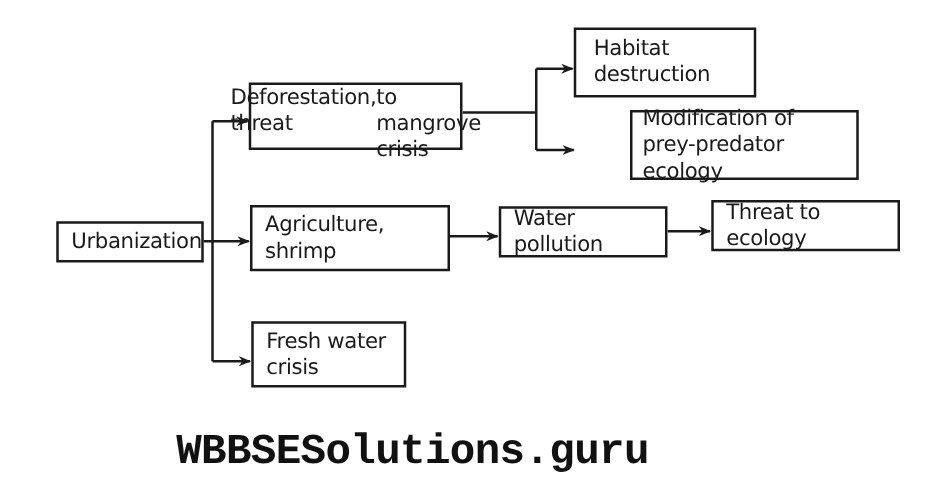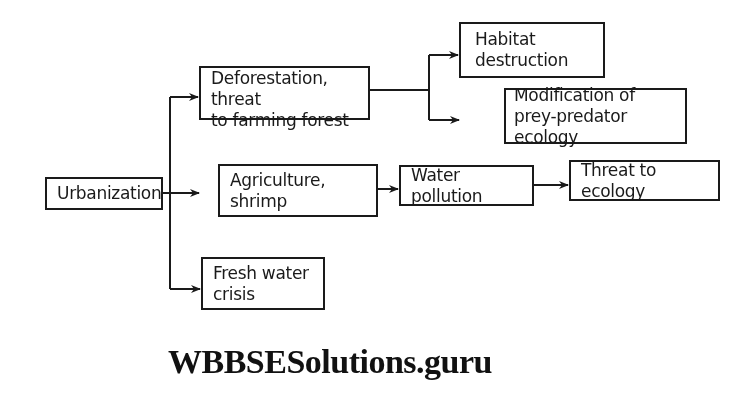--- a/index.html
+++ b/index.html
@@ -5,21 +5,21 @@
     html, body { margin: 0; padding: 0; background: #ffffff; }
     body { width: 740px; height: 403px; position: relative; overflow: hidden; font-family: "DejaVu Sans", sans-serif; }
     .box {
       position: absolute; border: 2px solid #1a1a1a; background: #fff; box-sizing: border-box;
       color: #1a1a1a; font-size: 17px; line-height: 21px; display: flex; align-items: center;
       padding: 0 10px; letter-spacing: -0.3px;
     }
     svg.lines { position: absolute; left: 0; top: 0; }
     .watermark {
       position: absolute; left: 0; width: 660px; top: 343px; text-align: center;
-      font-family: Liberation Serif, serif; font-weight: bold; font-size: 34px; color: #111;
+      font-family: Liberation Mono, monospace; font-weight: bold; font-size: 34px; color: #111;
       letter-spacing: -0.5px;
     }
   </style>
 </head>
 <body>
 
 <svg class="lines" width="740" height="403">
   <defs>
     <marker id="arr" markerWidth="10" markerHeight="8" refX="9" refY="4" orient="auto" markerUnits="userSpaceOnUse">
       <path d="M0,0 L10,4 L0,8 L3,4 Z" fill="#1a1a1a"></path>
@@ -45,26 +45,26 @@
     <line x1="360" y1="189" x2="398" y2="189" marker-end="url(#arr)"></line>
 
     <line x1="534" y1="185" x2="568" y2="185" marker-end="url(#arr)"></line>
   </g>
 </svg>
 
 <div class="box" style="left:45px; top:177px; width:118px; height:33px;">
   <span>Urbanization</span>
 </div>
 
-<div class="box" style="left:199px; top:66px; width:171px; height:54px; flex-direction:column; align-items:flex-start; justify-content:space-between;">
+<div class="box" style="left:199px; top:66px; width:171px; height:54px; flex-direction:row; align-items:flex-start; justify-content:center;">
   <span>Deforestation, threat</span>
-  <span>to farming forest</span>
+  <span>to mangrove crisis</span>
 </div>
 
-<div class="box" style="left:200px; top:164px; width:160px; height:53px; flex-direction:column; align-items:flex-start; justify-content:center;margin-left:18px;">
+<div class="box" style="left:200px; top:164px; width:160px; height:53px; flex-direction:column; align-items:flex-start; justify-content:center;">
   <span>Agriculture, shrimp</span>
 </div>
 
 <div class="box" style="left:201px; top:257px; width:124px; height:53px;">
   <span>Fresh water crisis</span>
 </div>
 
 <div class="box" style="left:459px; top:22px; width:146px; height:56px; padding-left:14px;">
   <span>Habitat destruction</span>
 </div>

